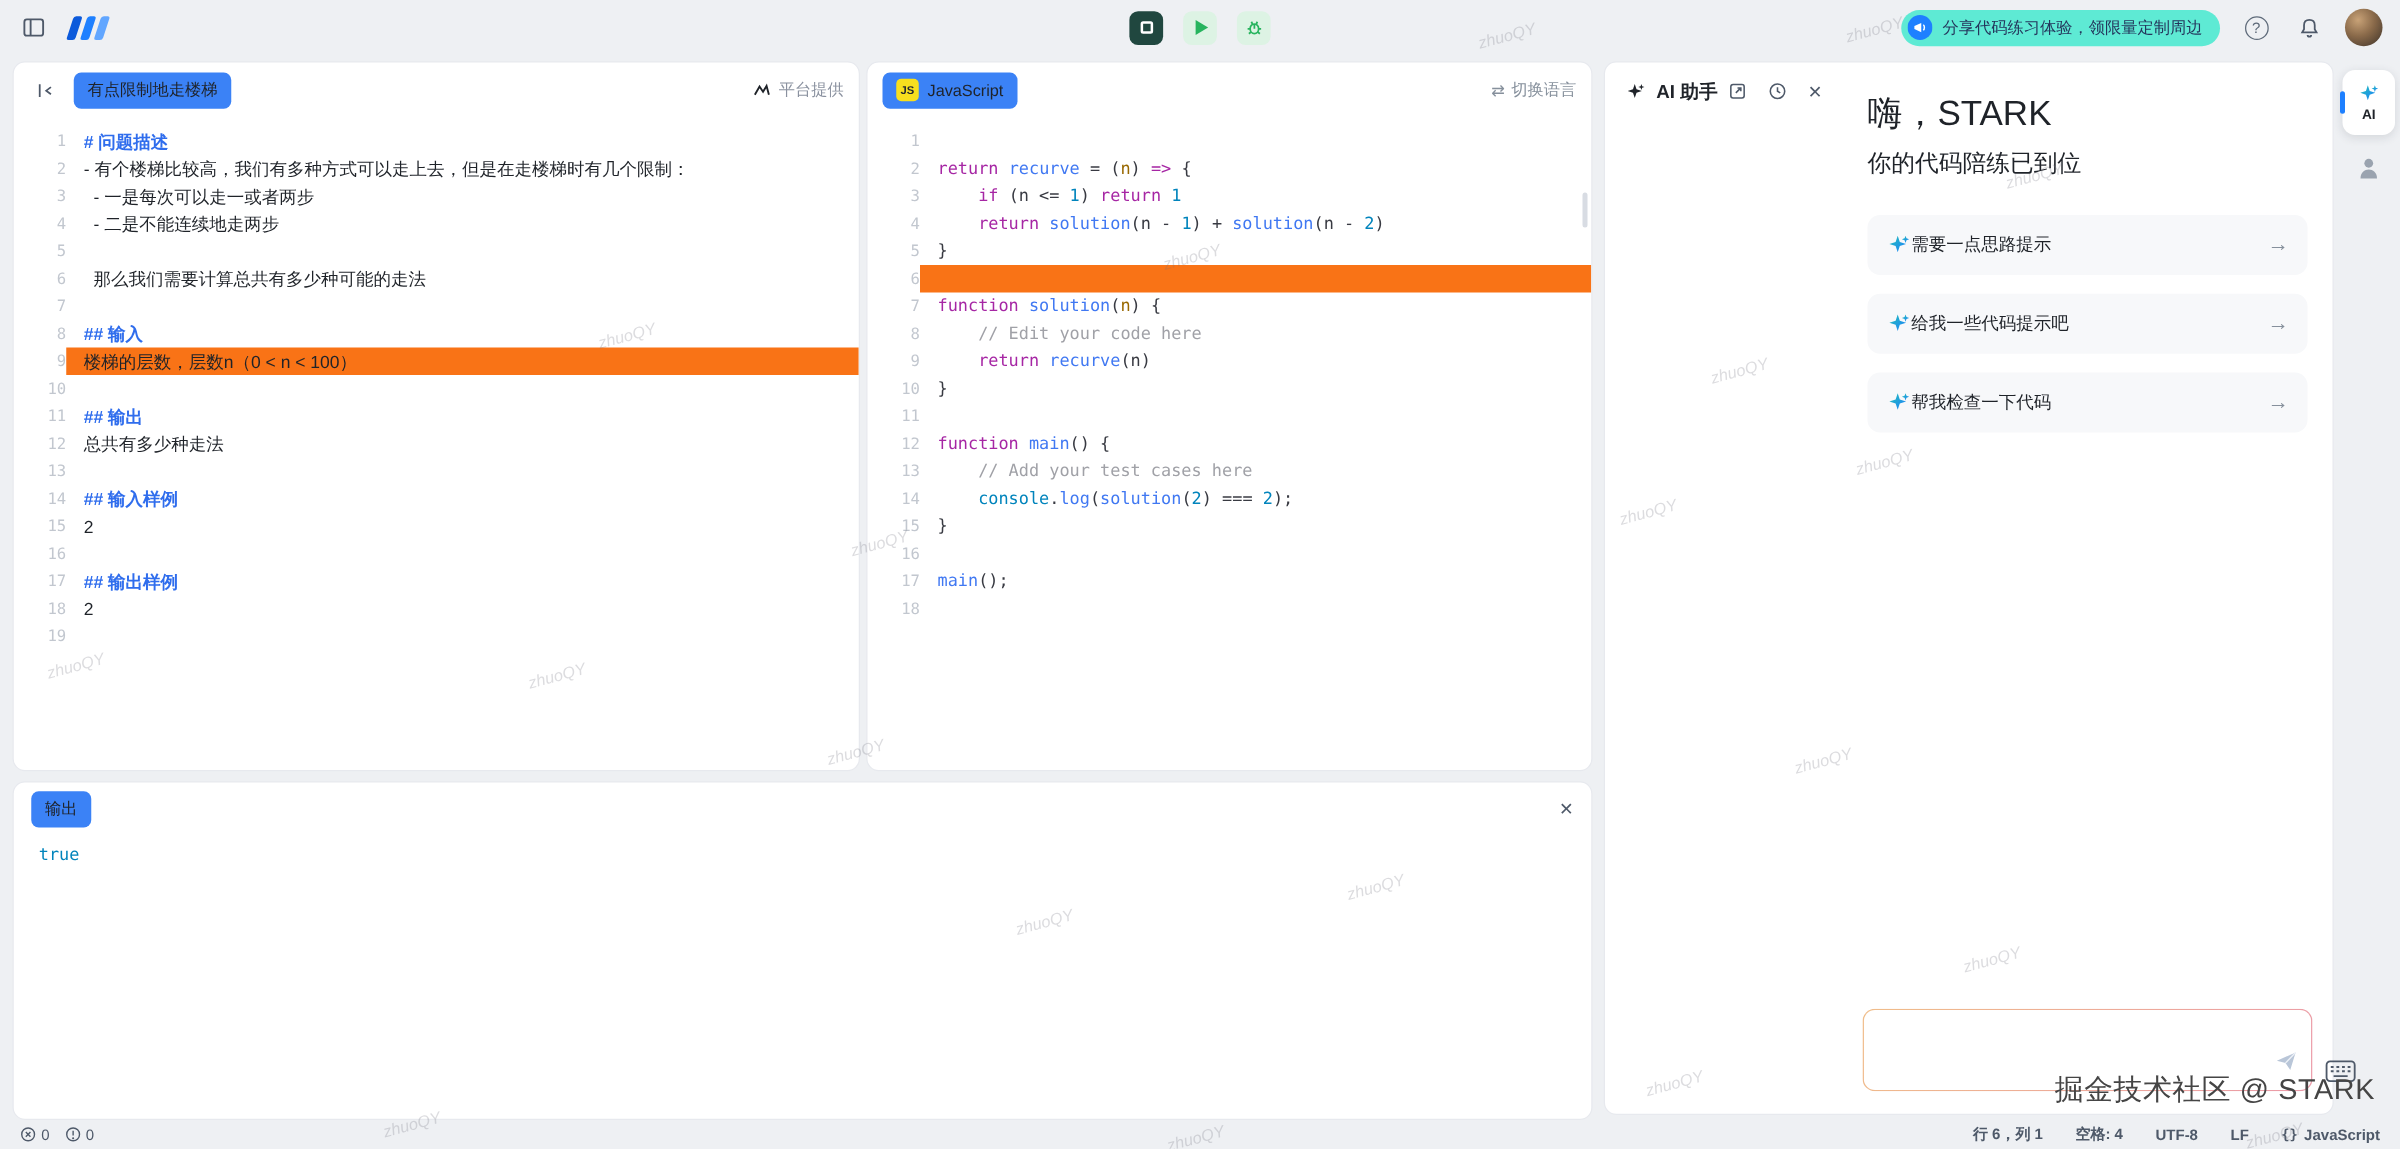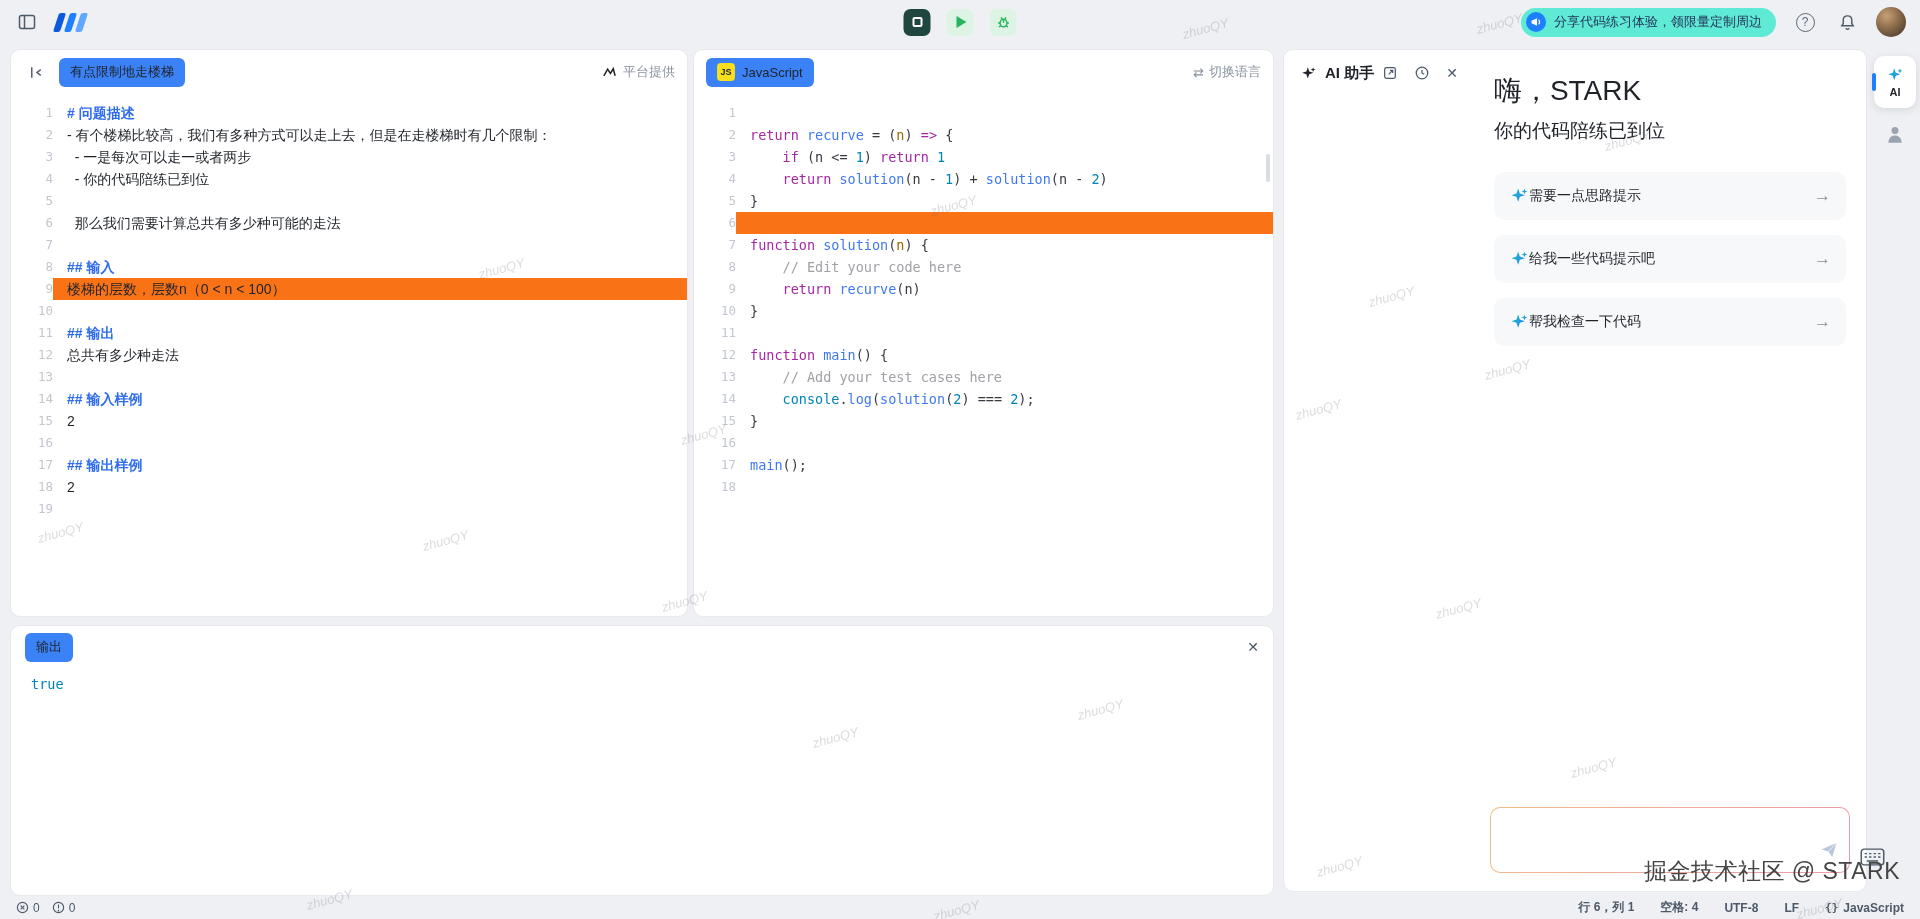--- a/index.html
+++ b/index.html
@@ -178,21 +178,21 @@
       <div class="line">
         <span class="ln">2</span>
         <span class="lc">- 有个楼梯比较高，我们有多种方式可以走上去，但是在走楼梯时有几个限制：</span>
       </div>
       <div class="line">
         <span class="ln">3</span>
         <span class="lc">  - 一是每次可以走一或者两步</span>
       </div>
       <div class="line">
         <span class="ln">4</span>
-        <span class="lc">  - 你的代码陪练已到位</span>
+        <span class="lc">  - 二是不能连续地走两步</span>
       </div>
       <div class="line">
         <span class="ln">5</span>
         <span class="lc"></span>
       </div>
       <div class="line">
         <span class="ln">6</span>
         <span class="lc">  那么我们需要计算总共有多少种可能的走法</span>
       </div>
       <div class="line">

